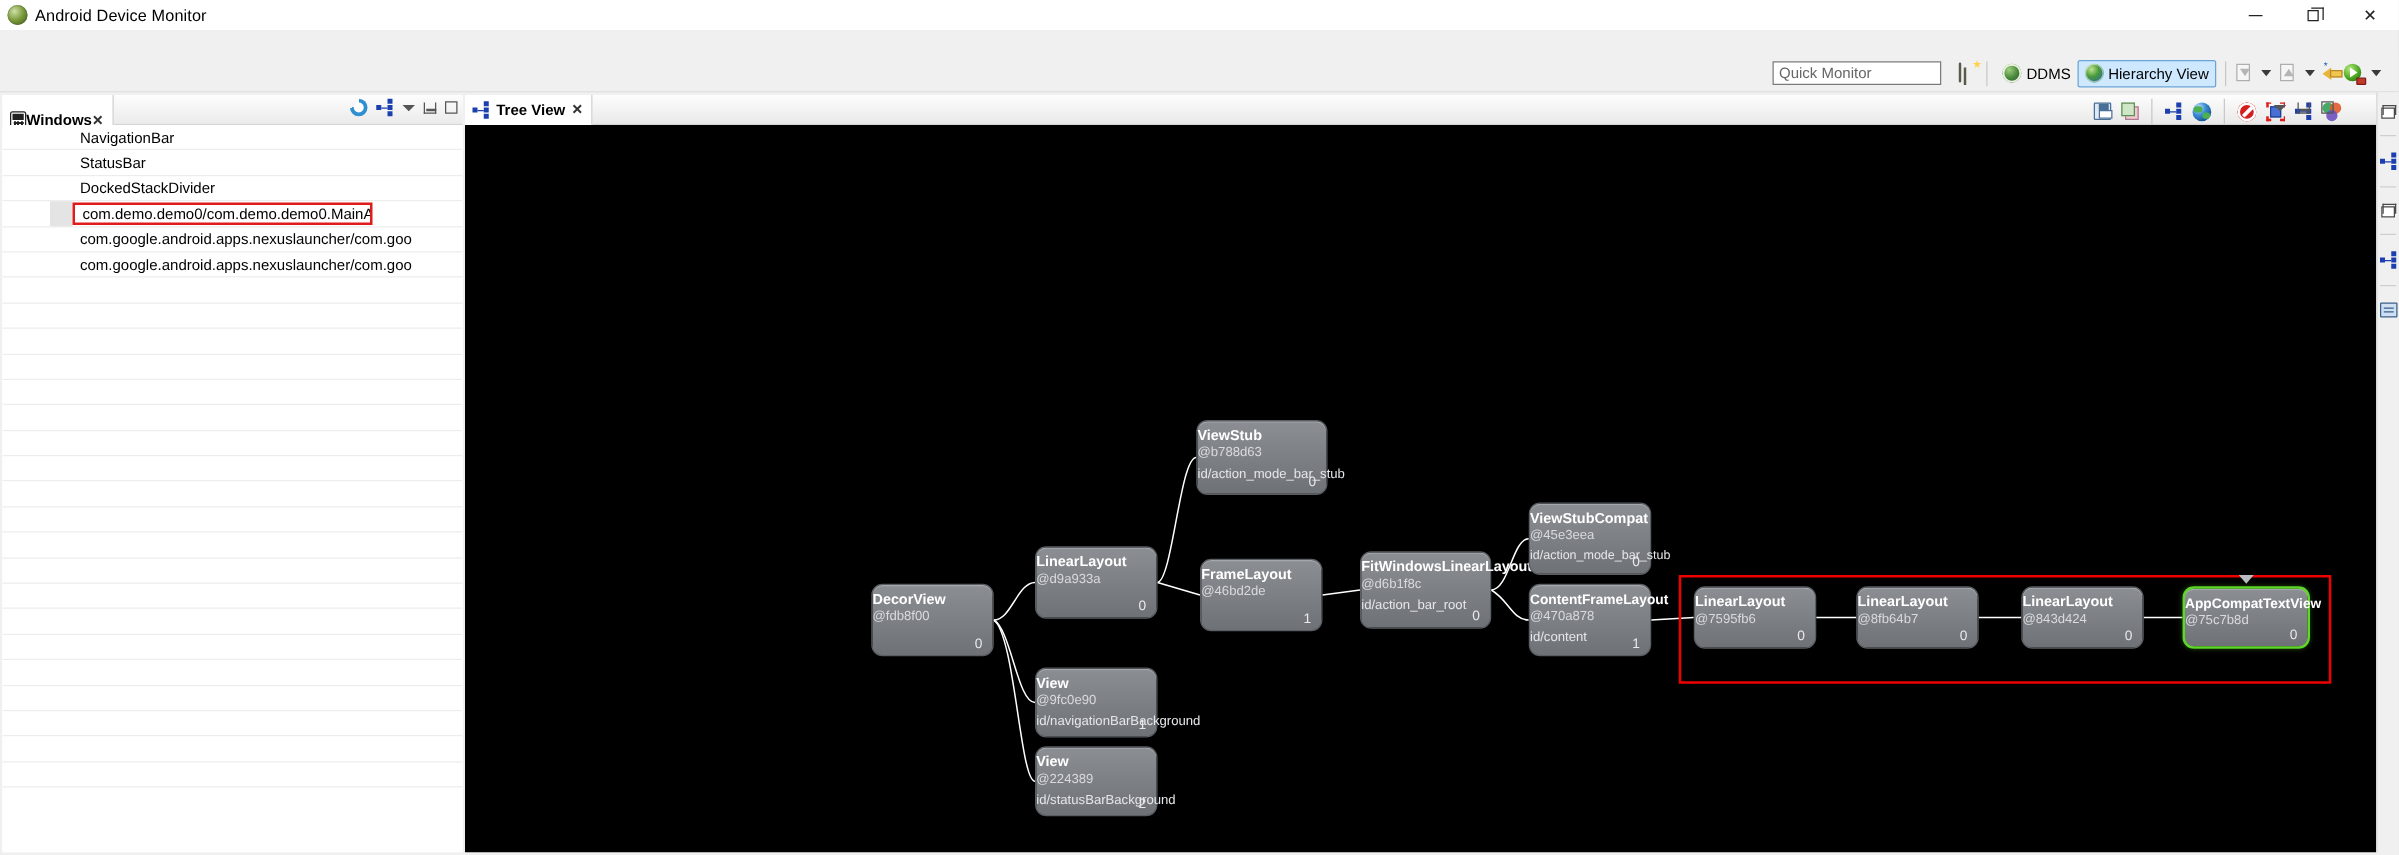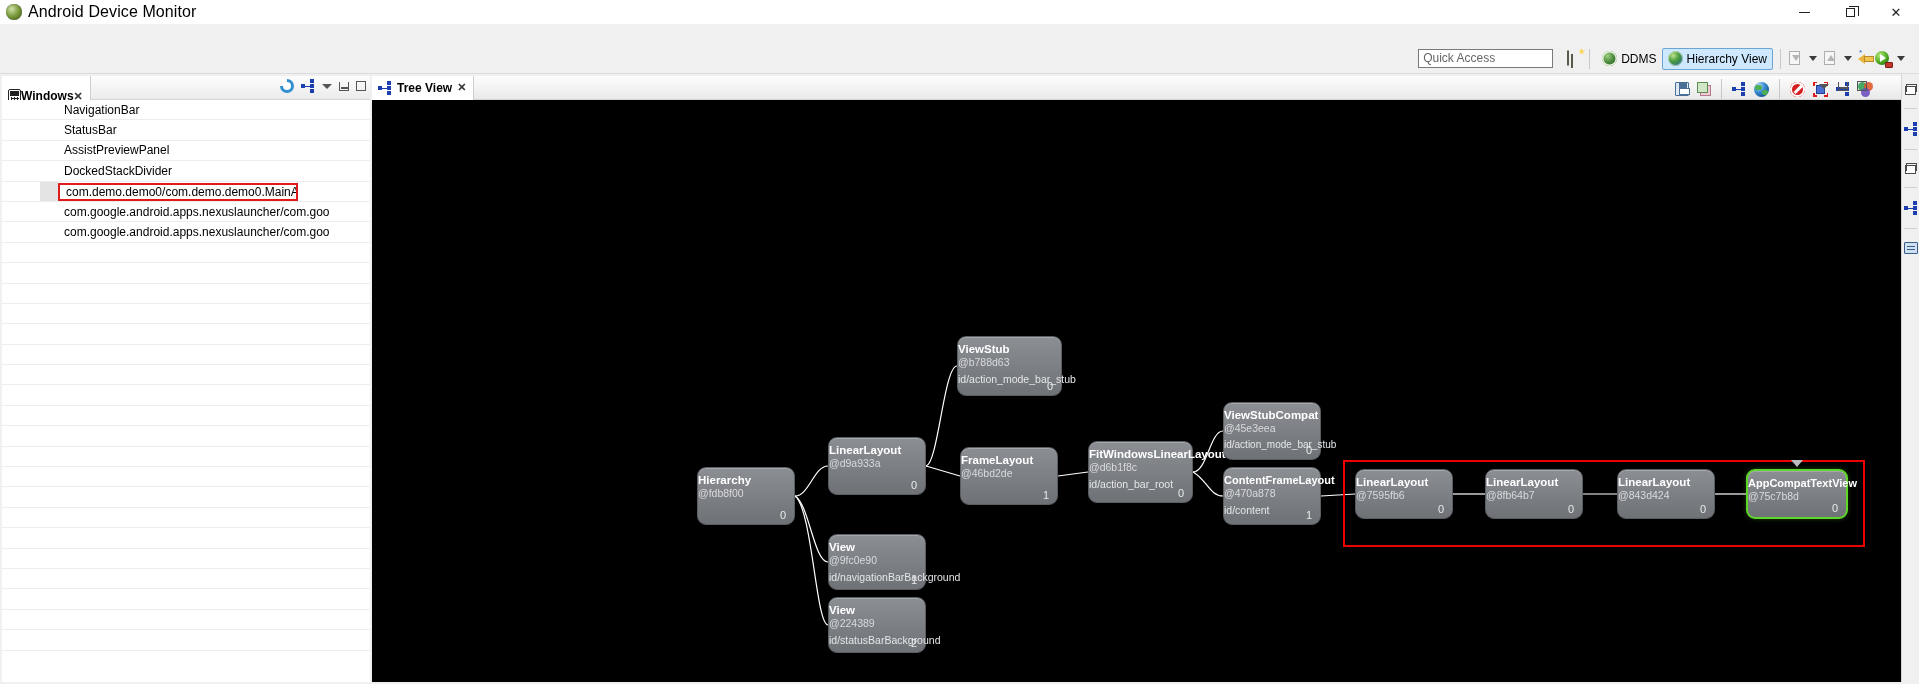--- a/index.html
+++ b/index.html
@@ -20,21 +20,21 @@
     background: #ffffff;
     display: flex; align-items: center;
   }
   .titlebar .app-icon {
     width: 16px; height: 16px; margin-left: 6px; margin-right: 6px;
     border-radius: 50%;
     background: radial-gradient(circle at 35% 32%, #cfe0a8 0%, #7a9a3c 48%, #3d5418 100%);
     box-shadow: inset 0 0 1px #2c3c12;
     flex: none;
   }
-  .titlebar .app-title { font-size: 16px; color: #000; letter-spacing: .1px; }
+  .titlebar .app-title { font-size: 13px; color: #000; letter-spacing: .1px; }
   .winbtns { position: absolute; right: 0; top: 0; height: 24px; display: flex; }
   .winbtn {
     width: 46px; height: 24px; display: flex; align-items: center; justify-content: center;
     font-size: 13px; color: #222; background: #ffffff;
   }
   .winbtn:last-child { }
   .glyph-min { display:block; width:11px; height:1px; background:#222; }
   .glyph-max { display:block; width:9px; height:9px; border:1px solid #222; position:relative; }
   .glyph-max:before {
     content:""; position:absolute; left:2px; top:-3px; width:9px; height:9px;
@@ -276,21 +276,21 @@
           <span class="glyph-max"></span>
         </div>
       <div class="winbtn">
           <span>✕</span>
         </div>
     </div>
   </div>
 
 
   <div class="coolbar">
-    <div class="quick-access">Quick Access</div>
+    <div class="quick-access">Quick Monitor</div>
     <div class="perspective-icon">
       <span class="i-newpersp"></span><span class="star-badge"></span>
     </div>
     <span class="tbsep"></span>
     <div class="tbbtn">
       <span class="i-ddms"></span>
       <span>DDMS</span>
     </div>
     <div class="tbbtn active">
       <span class="i-hier"></span>
@@ -343,23 +343,20 @@
           <span class="i-max"></span>
         </div>
       </div>
 
       <div class="tree-list">
         <div class="tree-row">
           <span class="indent1">NavigationBar</span>
         </div>
         <div class="tree-row">
           <span class="indent1">StatusBar</span>
-        </div>
-        <div class="tree-row">
-          <span class="indent1">AssistPreviewPanel</span>
         </div>
         <div class="tree-row">
           <span class="indent1">DockedStackDivider</span>
         </div>
         <div class="tree-row selected-box">
           <span class="sel-gutter"></span>
           <span class="sel-text">com.demo.demo0/com.demo.demo0.MainActivity</span>
         </div>
         <div class="tree-row">
           <span class="indent1">com.google.android.apps.nexuslauncher/com.goo</span>
@@ -481,21 +478,21 @@
               <path d="M1211 394 L 1245 394"></path>
 
               <path d="M1343 394 L 1374 394"></path>
             </g>
           </svg>
 
           <div class="red-group" style="left:971px; top:360px; width:522px; height:87px;"></div>
           <div class="red-marker" style="left:1419px; top:360px;"></div>
 
           <div class="node" style="left:325px; top:367px; width:98px; height:58px;">
-            <div class="n-title">Hierarchy</div>
+            <div class="n-title">DecorView</div>
             <div class="n-addr">@fdb8f00</div>
             <div class="n-idx">0</div>
           </div>
 
           <div class="node" style="left:456px; top:337px; width:98px; height:58px;">
             <div class="n-title">LinearLayout</div>
             <div class="n-addr">@d9a933a</div>
             <div class="n-idx">0</div>
           </div>
 

